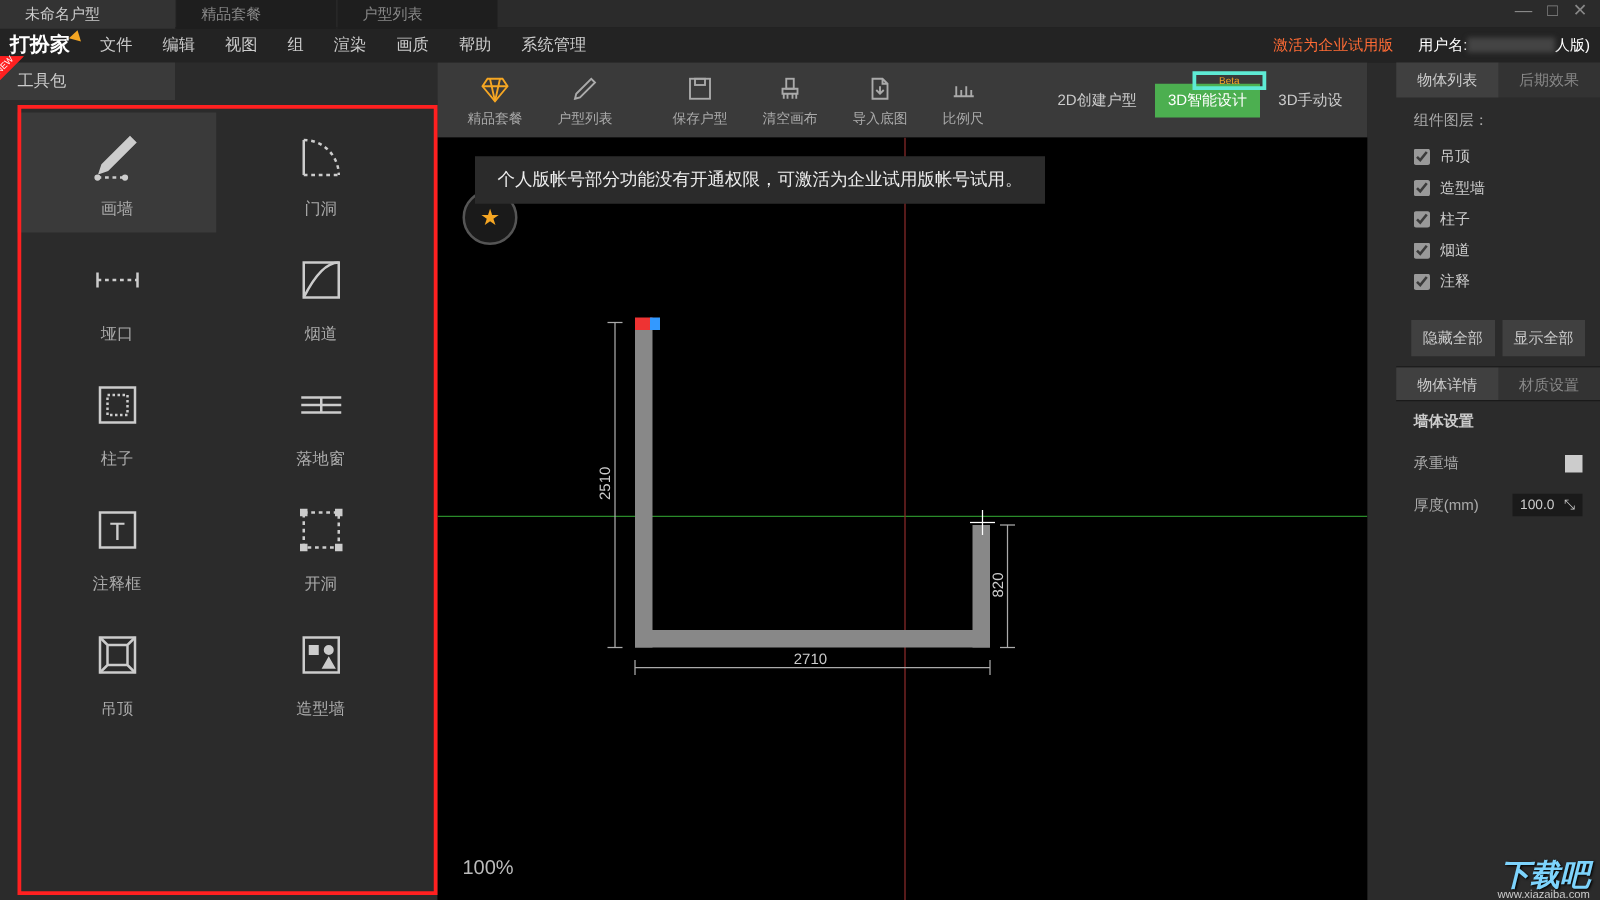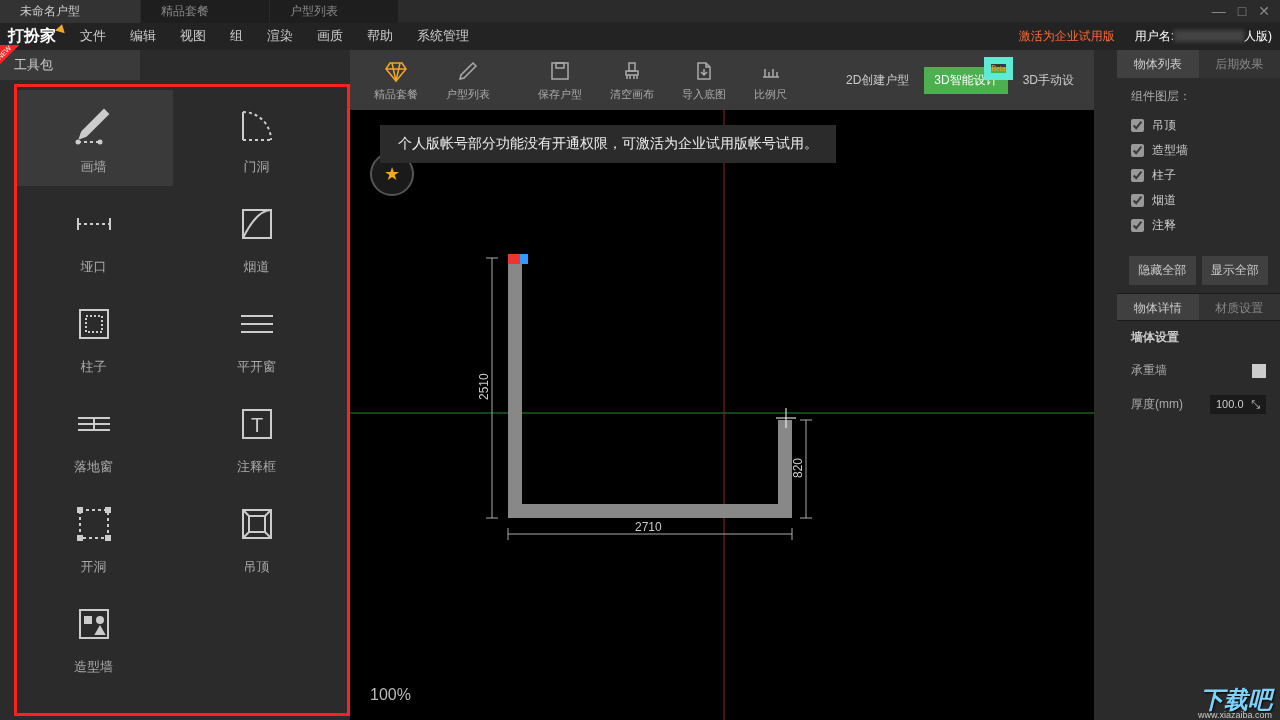--- a/index.html
+++ b/index.html
@@ -1,19 +1,19 @@
 <!DOCTYPE html>
 <html><head>
 <meta charset="utf-8">
 <style>
   * { margin: 0; padding: 0; box-sizing: border-box; font-family: "Microsoft YaHei", sans-serif; }
   body { background: #1a1a1a; color: #ccc; width: 1280px; height: 720px; overflow: hidden; position: relative; }
   
   
-  .top-tabs { height: 22px; background: #2b2b2b; display: flex; align-items: center; font-size: 12px; }
+  .top-tabs { height: 22px; background: #2b2b2b; display: flex; align-items: flex-start; font-size: 12px; }
   .top-tab { padding: 3px 60px 3px 20px; background: #1e1e1e; margin-right: 1px; color: #888; }
   .top-tab.active { background: #333; color: #ccc; }
   .window-controls { margin-left: auto; display: flex; gap: 12px; padding-right: 10px; color: #888; font-size: 14px; }
   
   
   .menu-bar { height: 28px; background: #232323; display: flex; align-items: center; font-size: 13px; padding: 0 8px; }
   .logo { font-size: 16px; font-weight: bold; color: #fff; margin-right: 12px; position: relative; }
   .logo::after { content: ""; position: absolute; right: -10px; top: -2px; width: 0; height: 0; border-left: 5px solid transparent; border-right: 5px solid transparent; border-bottom: 8px solid #f5a623; transform: rotate(15deg); }
   .menu-item { padding: 0 12px; color: #ccc; cursor: pointer; }
   .activation { margin-left: auto; color: #ff6b35; font-size: 12px; }
@@ -36,21 +36,21 @@
   .tool-label { font-size: 13px; color: #aaa; }
   .new-ribbon { position: absolute; left: -5px; top: -5px; width: 0; height: 0; border-top: 24px solid #ff2020; border-right: 24px solid transparent; }
   .new-ribbon::after { content: "NEW"; position: absolute; top: -20px; left: 1px; font-size: 7px; color: #fff; transform: rotate(-45deg); }
   
   
   .toolbar { position: absolute; left: 350px; top: 50px; right: 186px; height: 60px; background: #3a3a3a; display: flex; align-items: center; padding: 0 10px; font-size: 11px; }
   .tb-btn { display: flex; flex-direction: column; align-items: center; padding: 4px 14px; color: #aaa; cursor: pointer; }
   .tb-btn svg, .tb-btn .tb-icon { width: 24px; height: 24px; margin-bottom: 4px; }
   .mode-btn { padding: 5px 10px; font-size: 12px; margin-left: 5px; color: #ccc; position: relative; }
   .mode-btn.green { background: #4caf50; color: #fff; }
-  .beta { position: absolute; top: -10px; right: -5px; font-size: 8px; border: 7px solid #5eead4; color: #f5a623; padding: 0 0; font-family: Liberation Serif, serif; }
+  .beta { position: absolute; top: -10px; right: -5px; font-size: 8px; border: 3px solid #5eead4; color: #f5a623; padding: 0 18px; }
   
   
   .canvas { position: absolute; left: 350px; top: 110px; right: 186px; bottom: 0; background: #000; }
   .notice-bar { position: absolute; top: 15px; left: 30px; background: #2b2b2b; padding: 10px 18px; font-size: 14px; color: #eee; z-index: 3; }
   .circle-btn { position: absolute; top: 42px; left: 20px; width: 44px; height: 44px; border-radius: 50%; border: 2px solid #555; background: #1a1a1a; display: flex; align-items: center; justify-content: center; color: #f5a623; font-size: 18px; }
   .zoom { position: absolute; bottom: 16px; left: 20px; font-size: 16px; color: #bbb; }
   
   
   .right-panel { position: absolute; right: 0; top: 50px; width: 186px; height: 670px; background: #2b2b2b; font-size: 12px; padding-left: 23px; }
   .r-tabs { display: flex; height: 28px; }
@@ -150,28 +150,20 @@
           <svg viewBox="0 0 48 48" fill="none" stroke="#ccc" stroke-width="2">
             <rect x="10" y="10" width="28" height="28"></rect>
             <rect x="16" y="16" width="16" height="16" stroke-dasharray="2 2"></rect>
           </svg>
         </div>
         <div class="tool-label">柱子</div>
       </div>
       <div class="tool-item">
         <div class="tool-icon">
           <svg viewBox="0 0 48 48" fill="none" stroke="#ccc" stroke-width="2">
-            <path d="M8 16h32M8 24h32M8 32h32"></path>
-          </svg>
-        </div>
-        <div class="tool-label">平开窗</div>
-      </div>
-      <div class="tool-item">
-        <div class="tool-icon">
-          <svg viewBox="0 0 48 48" fill="none" stroke="#ccc" stroke-width="2">
             <path d="M8 18h32M8 24h32M8 30h32M24 18v12"></path>
           </svg>
         </div>
         <div class="tool-label">落地窗</div>
       </div>
       <div class="tool-item">
         <div class="tool-icon">
           <svg viewBox="0 0 48 48" fill="none" stroke="#ccc" stroke-width="2">
             <rect x="10" y="10" width="28" height="28"></rect>
             <text x="24" y="32" font-size="20" fill="#ccc" text-anchor="middle" stroke="none">T</text>

